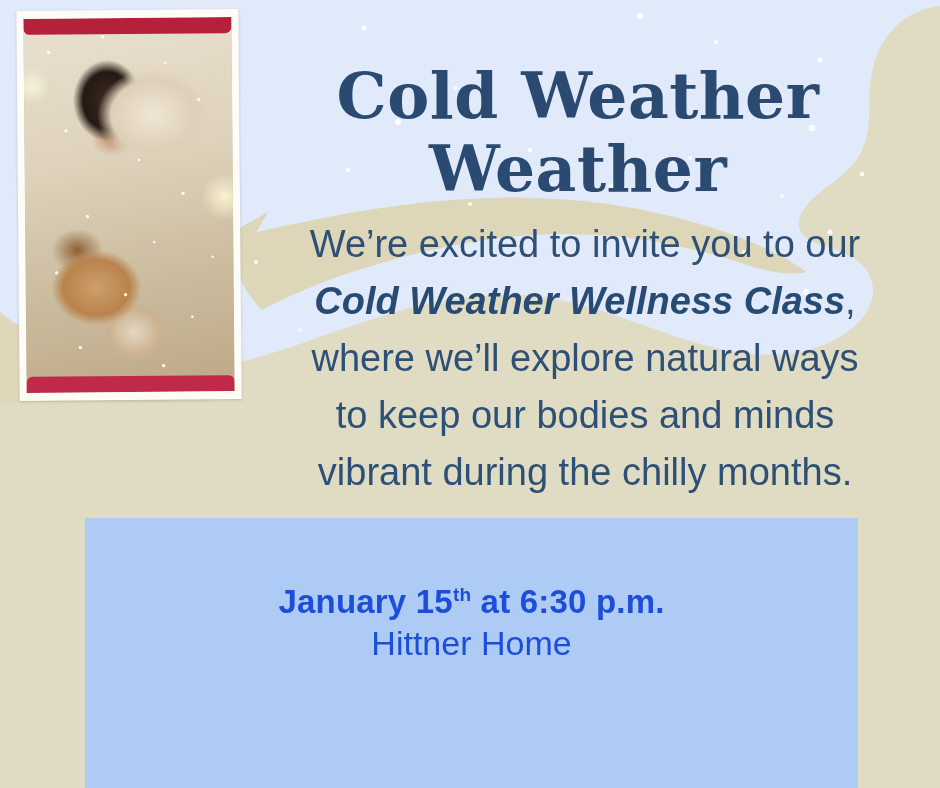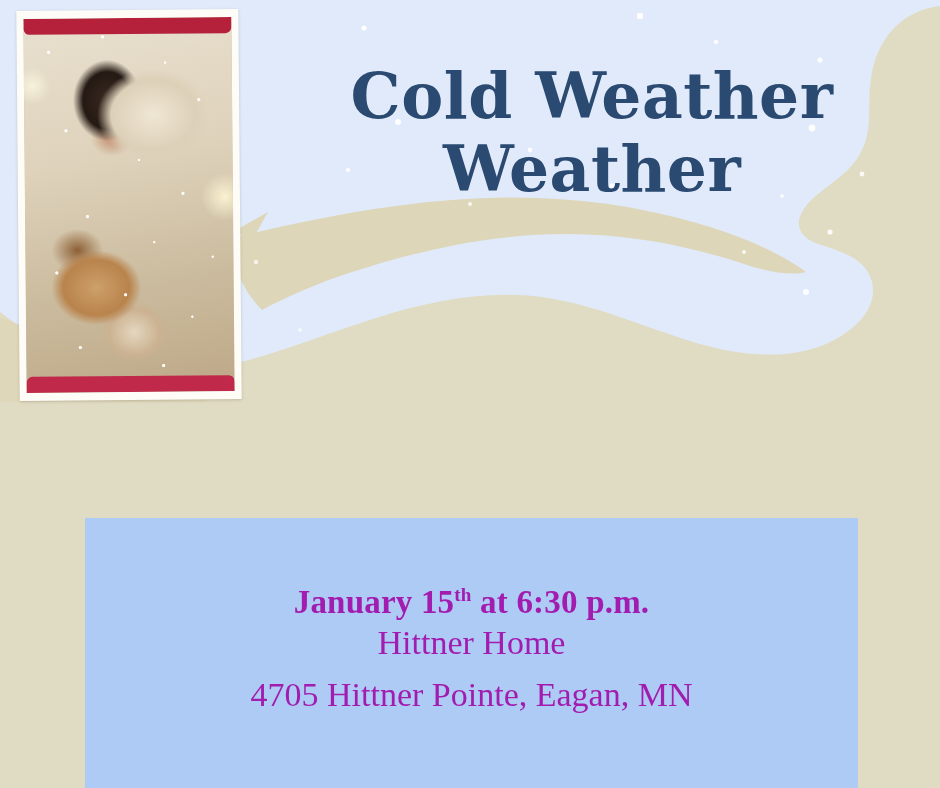--- a/index.html
+++ b/index.html
@@ -65,21 +65,21 @@
     opacity:.95;
   }
   #photo-glow{position:absolute;inset:0;
     background:
       radial-gradient(circle 34px at 96% 48%, rgba(255,249,214,.85) 0%, rgba(255,249,214,0) 70%),
       radial-gradient(circle 26px at 4% 18%, rgba(255,252,228,.7) 0%, rgba(255,252,228,0) 72%);
   }
 
   
   #title{
-    position:absolute;left:254px;top:18px;width:676px;
+    position:absolute;left:240px;top:18px;width:676px;
     text-align:center;
     font-family:"DejaVu Serif", serif;
     font-weight:700;
     font-size:63px;line-height:73px;
     letter-spacing:.5px;
     color:#2b4a71;
   }
   #title .ln{display:block;}
 
   #body-copy{
@@ -93,22 +93,22 @@
   #body-copy .em{font-style:italic;font-weight:700;color:#284b74;}
 
   
   #info-panel{
     position:absolute;left:85px;top:518px;width:773px;height:270px;
     overflow:hidden;background:#aecbf6;
   }
   #info-text{
     position:absolute;left:0;top:0;width:773px;
     text-align:center;
-    color:#a21caf;
-    font-family:Liberation Serif, serif;
+    color:#1d4ed8;
+    font-family:Liberation Sans, sans-serif;
   }
   #date-line{
     margin-top:64px;font-size:33px;font-weight:700;line-height:40px;
     letter-spacing:.2px;
   }
   #date-line sup{font-size:19px;vertical-align:super;line-height:0;}
   #venue-line{font-size:34px;line-height:42px;}
   #address-line{margin-top:10px;font-size:34px;line-height:42px;}
 </style>
 </head>
@@ -228,22 +228,28 @@
       <div id="photo-glow"></div>
       <div id="photo-snow"></div>
     </div>
   </div>
 
   <h1 id="title">
     <span class="ln">Cold Weather</span>
     <span class="ln">Weather</span>
   </h1>
 
+  <div id="body-copy">
+    <span class="ln">We’re excited to invite you to our</span>
+    <span class="ln"><em class="em">Cold Weather Wellness Class</em><span>,</span></span>
+    <span class="ln">where we’ll explore natural ways</span>
+    <span class="ln">to keep our bodies and minds</span>
+    <span class="ln">vibrant during the chilly months.</span>
+  </div>
 
   <div id="info-panel">
     <div id="info-text">
       <div id="date-line"><span>January 15</span><sup>th</sup><span> at 6:30 p.m.</span></div>
       <div id="venue-line">Hittner Home</div>
-      <div id="address-line">4705 Hittner Pointe, Eagan, MN</div>
     </div>
   </div>
 
 </div>
 
 </body></html>

